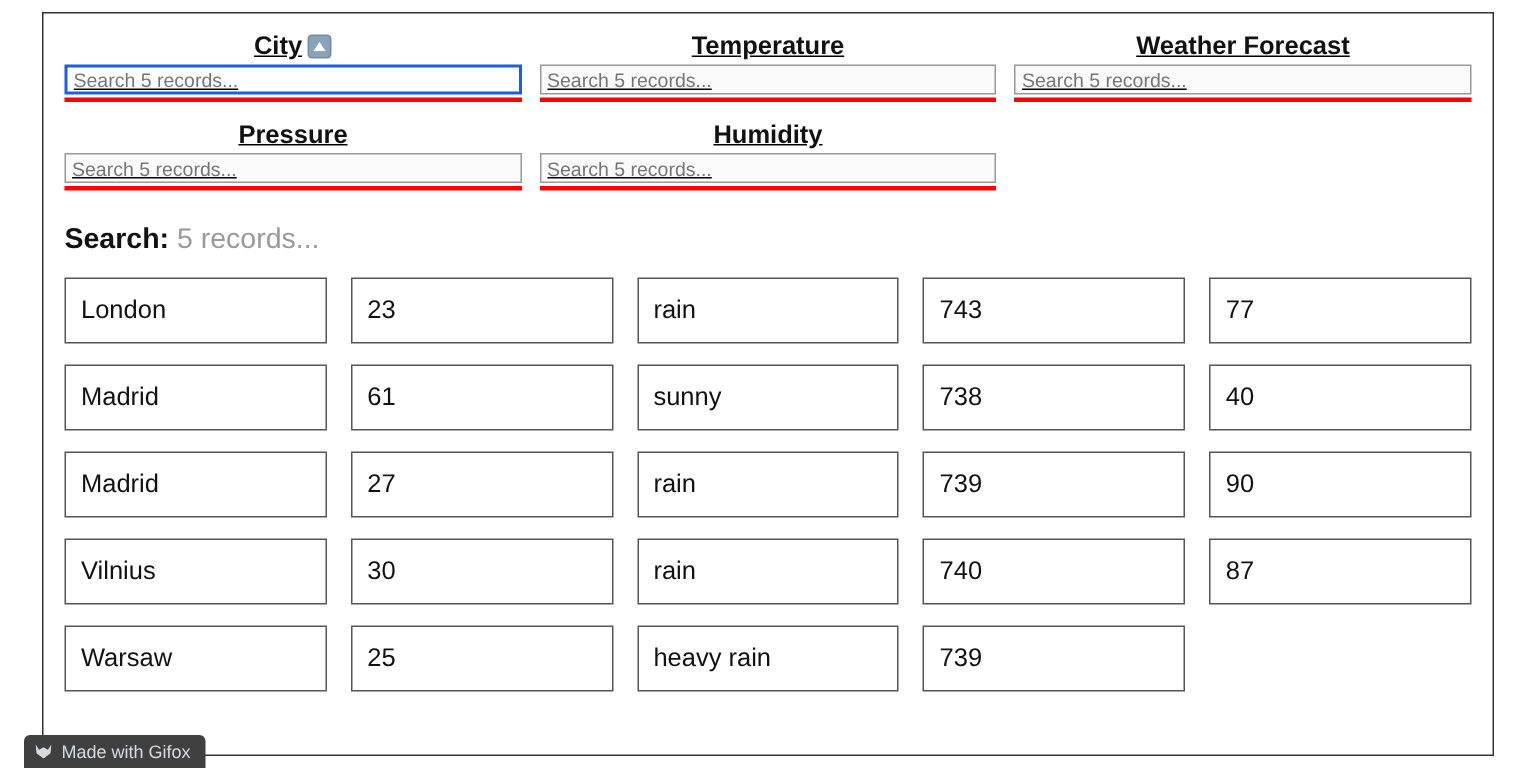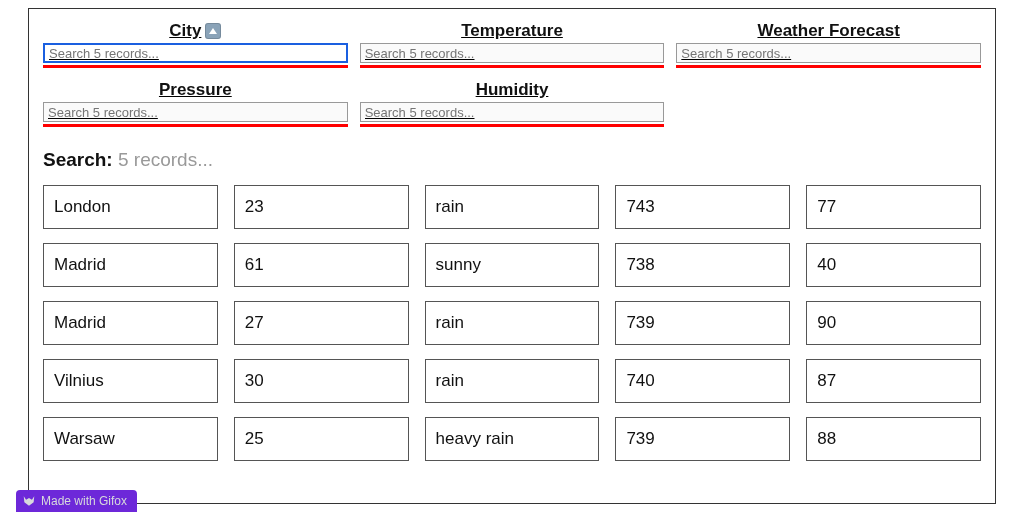--- a/index.html
+++ b/index.html
@@ -95,21 +95,21 @@
       color: #111;
       background: #fff;
       height: 44px;
       display: flex;
       align-items: center;
     }
     .badge {
       position: absolute;
       left: 16px;
       bottom: 0;
-      background: #6d28d9;
+      background: #404040;
       color: #d7d9dc;
       font-size: 12px;
       padding: 4px 10px 4px 6px;
       border-radius: 4px 4px 0 0;
       display: flex;
       align-items: center;
       gap: 5px;
     }
     .badge svg { display: block; }
   </style>
@@ -194,21 +194,20 @@
     <div class="cell">Vilnius</div>
     <div class="cell">30</div>
     <div class="cell">rain</div>
     <div class="cell">740</div>
     <div class="cell">87</div>
 
     <div class="cell">Warsaw</div>
     <div class="cell">25</div>
     <div class="cell">heavy rain</div>
     <div class="cell">739</div>
-    <div class="cell">88</div>
   </div>
 
 </div>
 
 <div class="badge">
   <svg width="14" height="14" viewBox="0 0 24 24">
     <path d="M3 4 L7 10 L12 7 L17 10 L21 4 L20 14 L12 20 L4 14 Z" fill="#d7d9dc"></path>
   </svg>
   <span>Made with Gifox</span>
 </div>

